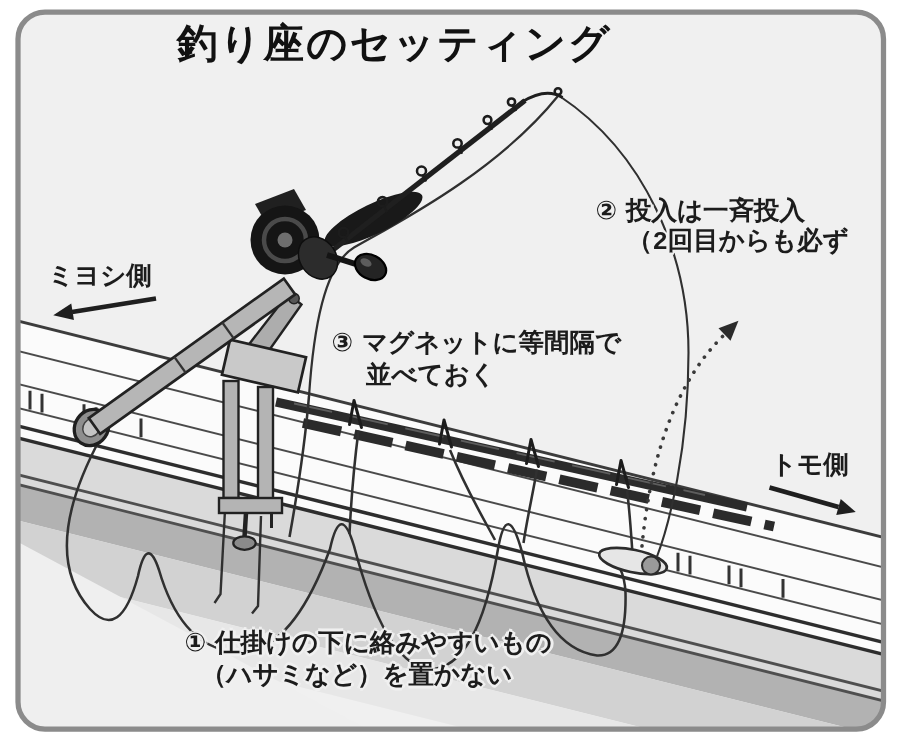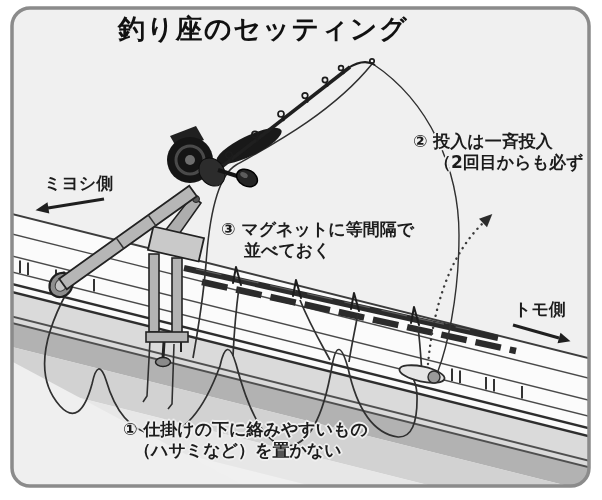--- a/index.html
+++ b/index.html
@@ -161,26 +161,26 @@
       <line x1="513" y1="325" x2="559" y2="338" stroke="#1f1f1f" stroke-width="3.2"></line>
       <polygon points="570.5,341.3 560.5,332.7 557.5,343.3" fill="#1f1f1f"></polygon>
     </g>
   </g>
 
   <rect x="12" y="8" width="577" height="478" rx="18" fill="none" stroke="#8b8b8b" stroke-width="3.5"></rect>
 </svg>
 
 <div class="txt title">釣り座のセッティング</div>
 
-<div class="txt side-label" style="left:44px;top:172px;">ミヨシ側</div>
+<div class="txt side-label" style="left:32px;top:172px;">ミヨシ側</div>
 <div class="txt side-label" style="left:514px;top:298px;">トモ側</div>
 
-<div class="txt note" style="left:397px;top:131px;margin-left:16px;">
+<div class="txt note" style="left:397px;top:131px;">
   <span class="ind">② 投入は一斉投入</span>
-  <span class="ind" style="margin-left:21px;">（2回目からも必ず</span>
+  <span class="ind" style="margin-left:21px;font-family:Liberation Mono, monospace;">（2回目からも必ず</span>
 </div>
 
 <div class="txt note" style="left:123px;top:419px;">
   <span class="ind">① 仕掛けの下に絡みやすいもの</span>
   <span class="ind" style="margin-left:11px;">（ハサミなど）を置かない</span>
 </div>
 
 <div class="txt note" style="left:221px;top:219px;">
   <span class="ind">③ マグネットに等間隔で</span>
   <span class="ind" style="margin-left:23px;">並べておく</span>

